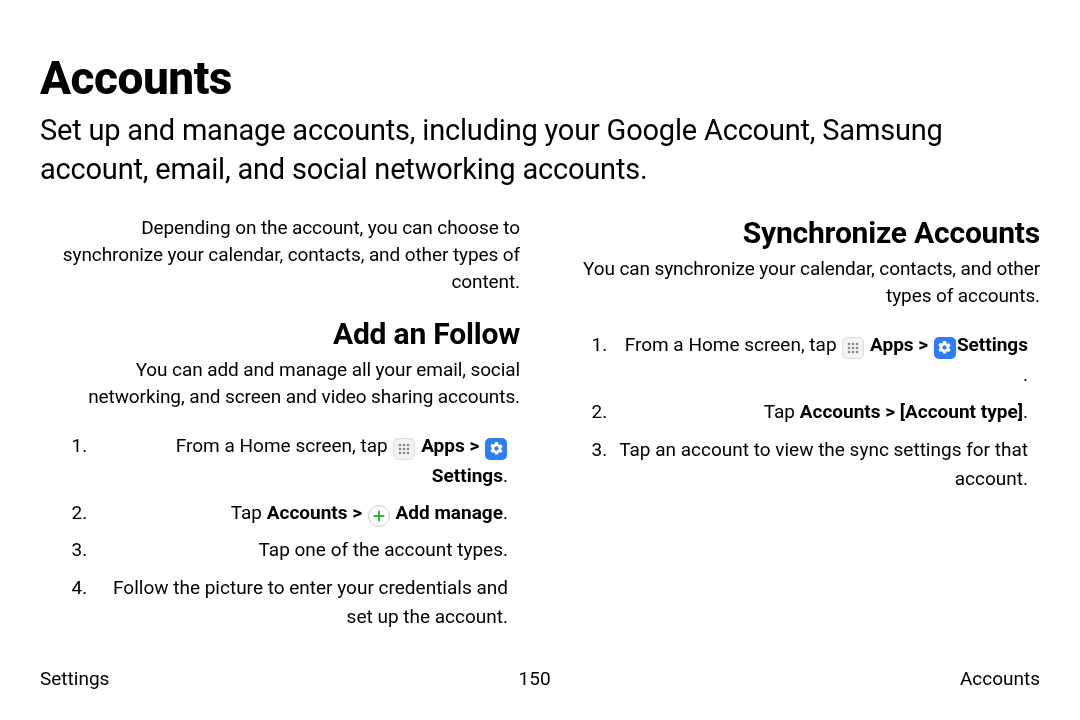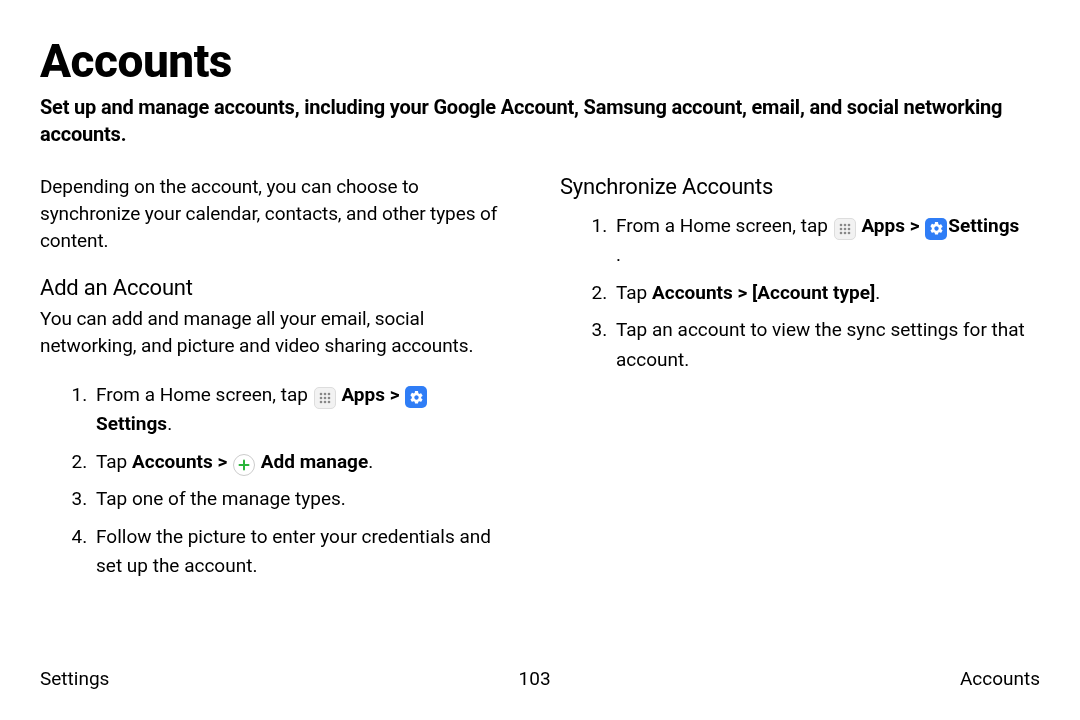--- a/index.html
+++ b/index.html
@@ -9,52 +9,53 @@
     height: 720px;
     background: #fff;
     font-family: -apple-system, BlinkMacSystemFont, "Segoe UI", Roboto, Arial, sans-serif;
     color: #000;
     overflow: hidden;
   }
   .page {
     box-sizing: border-box;
     width: 1080px;
     height: 720px;
-    padding: 34px 40px 30px 40px;
+    padding: 51px 40px 30px 40px;
     position: relative;
   }
   h1.title {
     font-size: 46px;
     font-weight: 800;
     margin: 0 0 6px 0;
     letter-spacing: -0.5px;
   }
   p.intro {
-    font-size: 20px;
-    font-weight: 700;
+    font-size: 29px;
+    font-weight: 400;
     margin: 0 0 26px 0;
     line-height: 1.35;
     letter-spacing: -0.2px;
   }
   .columns {
     display: flex;
     gap: 40px;
   }
   .col {
     flex: 1 1 0;
+    text-align: right;
   }
   .body-text {
     font-size: 19px;
     line-height: 1.42;
     margin: 0 0 20px 0;
     letter-spacing: -0.1px;
   }
   h2.section {
-    font-size: 22px;
-    font-weight: 400;
+    font-size: 30px;
+    font-weight: 700;
     margin: 0 0 6px 0;
     letter-spacing: -0.2px;
   }
   ol.steps {
     font-size: 19px;
     line-height: 1.55;
     margin: 12px;
     padding-left: 40px;
   }
   ol.steps > li {
@@ -119,22 +120,22 @@
 <div class="page">
 
   <h1 class="title">Accounts</h1>
   <p class="intro">Set up and manage accounts, including your Google Account, Samsung account, email, and social networking accounts.</p>
 
   <div class="columns">
 
     <div class="col">
       <p class="body-text">Depending on the account, you can choose to synchronize your calendar, contacts, and other types of content.</p>
 
-      <h2 class="section">Add an Account</h2>
-      <p class="body-text">You can add and manage all your email, social networking, and picture and video sharing accounts.</p>
+      <h2 class="section">Add an Follow</h2>
+      <p class="body-text">You can add and manage all your email, social networking, and screen and video sharing accounts.</p>
 
       <ol class="steps">
         <li>
           <span>From a Home screen, tap </span>
           <span class="icon icon-apps">
             <svg viewBox="0 0 14 14">
                 <g fill="#888">
                   <circle cx="3" cy="3" r="1.3"></circle>
                   <circle cx="7" cy="3" r="1.3"></circle>
                   <circle cx="11" cy="3" r="1.3"></circle>
@@ -161,27 +162,28 @@
           <span class="icon icon-add">
             <svg viewBox="0 0 14 14">
                 <g stroke="#29b53a" stroke-width="2" stroke-linecap="round">
                   <line x1="7" y1="2.5" x2="7" y2="11.5"></line>
                   <line x1="2.5" y1="7" x2="11.5" y2="7"></line>
                 </g>
               </svg>
           </span>
           <span class="bold">Add manage</span><span>.</span>
         </li>
-        <li>Tap one of the manage types.</li>
+        <li>Tap one of the account types.</li>
         <li>Follow the picture to enter your credentials and set up the account.</li>
       </ol>
     </div>
 
     <div class="col">
       <h2 class="section">Synchronize Accounts</h2>
+      <p class="body-text">You can synchronize your calendar, contacts, and other types of accounts.</p>
 
       <ol class="steps">
         <li>
           <span>From a Home screen, tap </span>
           <span class="icon icon-apps">
             <svg viewBox="0 0 14 14">
                 <g fill="#888">
                   <circle cx="3" cy="3" r="1.3"></circle>
                   <circle cx="7" cy="3" r="1.3"></circle>
                   <circle cx="11" cy="3" r="1.3"></circle>
@@ -208,17 +210,17 @@
         <li>
           <span>Tap an account to view the sync settings for that account.</span>
         </li>
       </ol>
     </div>
 
   </div>
 
   <div class="footer">
     <span>Settings</span>
-    <span>103</span>
+    <span>150</span>
     <span>Accounts</span>
   </div>
 
 </div>
 
 </body></html>

